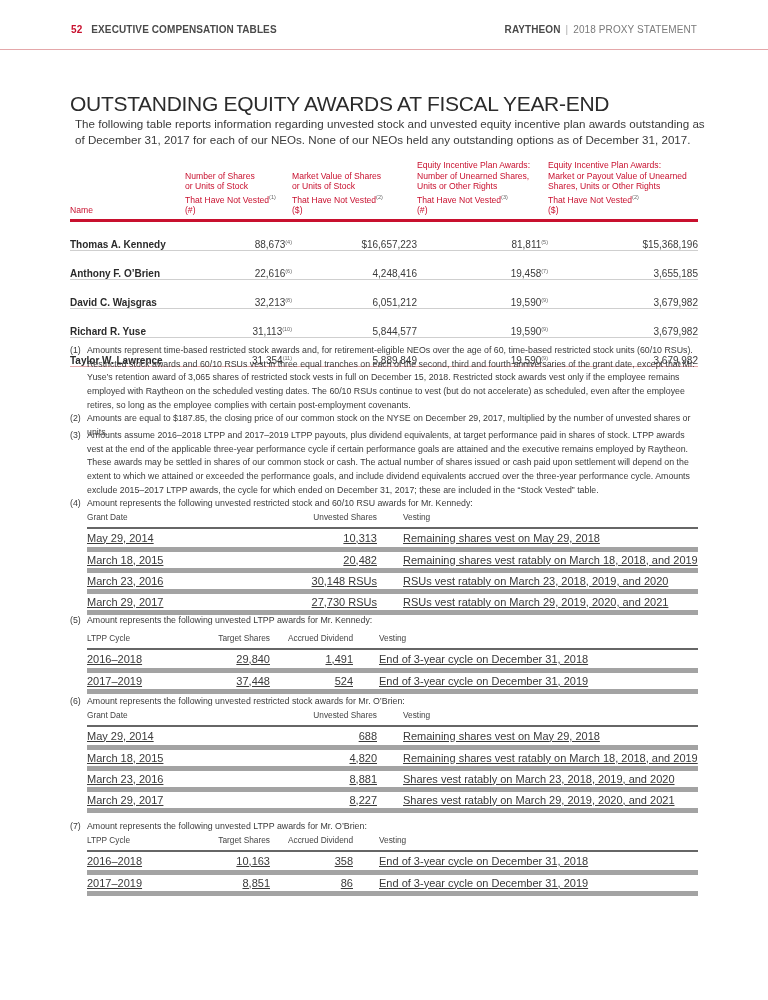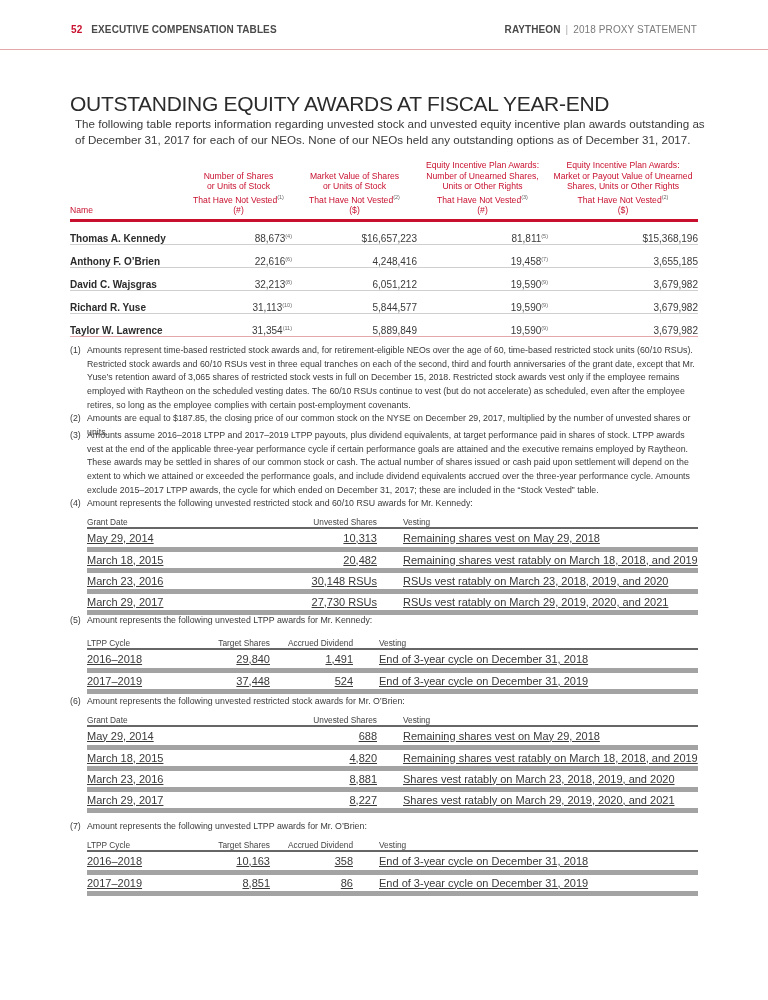--- a/index.html
+++ b/index.html
@@ -11,33 +11,33 @@
   .ph-left .pg { color: #c8102e; margin-right: 9px; text-align: right; }
   .ph-right { position: absolute; right: 71px; top: 24px; font-size: 10px; color: #7a7a7a; letter-spacing: 0.1px; }
   .ph-right .brand { font-weight: bold; color: #4a4a4a; }
   .ph-right .sep { color: #aaa; margin: 0 5px; }
 
   .title { position: absolute; left: 70px; top: 92px; font-size: 21px; font-weight: normal; color: #2b2b2b; letter-spacing: -0.3px; }
   .intro { position: absolute; left: 75px; top: 116px; width: 640px; font-size: 11.6px; line-height: 16px; color: #3a3a3a; }
 
   
   .main-table { position: absolute; left: 70px; top: 160px; width: 628px; border-collapse: collapse; }
-  .main-table th { color: #c8102e; font-weight: normal; font-size: 8.6px; line-height: 10.5px; text-align: center; vertical-align: bottom; padding-bottom: 3px; border-bottom: 3px solid #c8102e; }
+  .main-table th { color: #c8102e; font-weight: normal; font-size: 8.6px; line-height: 10.5px; text-align: left; vertical-align: bottom; padding-bottom: 3px; border-bottom: 3px solid #c8102e; }
   .main-table th.name { text-align: left; }
-  .main-table td { font-size: 10px; height: 21px; border-bottom: 1px solid #cfcfcf; text-align: right; color: #3a3a3a; padding-top: 11px; }
+  .main-table td { font-size: 10px; height: 21px; border-bottom: 1px solid #cfcfcf; text-align: right; color: #3a3a3a; padding-top: 17px; }
   .main-table td.name { text-align: left; font-weight: bold; color: #2b2b2b; }
   .main-table tr:last-child td { border-bottom: 1px solid #e4a7a9; }
   sup { font-size: 5.5px; vertical-align: 4px; color: #666; }
 
   
   .fn { position: absolute; left: 70px; width: 630px; font-size: 8.8px; line-height: 13.7px; color: #3a3a3a; padding-left: 17px; }
   .fn .num { position: absolute; left: 0; top: 0; }
 
   .sub-table { position: absolute; border-collapse: collapse; }
-  .sub-table th { font-weight: normal; font-size: 8.3px; color: #444; text-align: left; border-bottom: 2px solid #666; height: 18px; vertical-align: bottom; }
+  .sub-table th { font-weight: normal; font-size: 8.3px; color: #444; text-align: left; padding-bottom: 5px; border-bottom: 2px solid #666; height: 18px; vertical-align: bottom; }
   .sub-table th.r, .sub-table td.r { text-align: right; }
   .sub-table td { font-size: 11px; color: #3a3a3a; height: 21px; border-bottom: 5px solid #a3a3a3; vertical-align: middle; text-decoration: underline; }
   .sub-table td.vest, .sub-table th.vest { padding-left: 26px; }
 </style>
 </head>
 <body>
 
 <div class="page-header">
   <div class="ph-left">
     <span class="pg">52</span><span>EXECUTIVE COMPENSATION TABLES</span>

